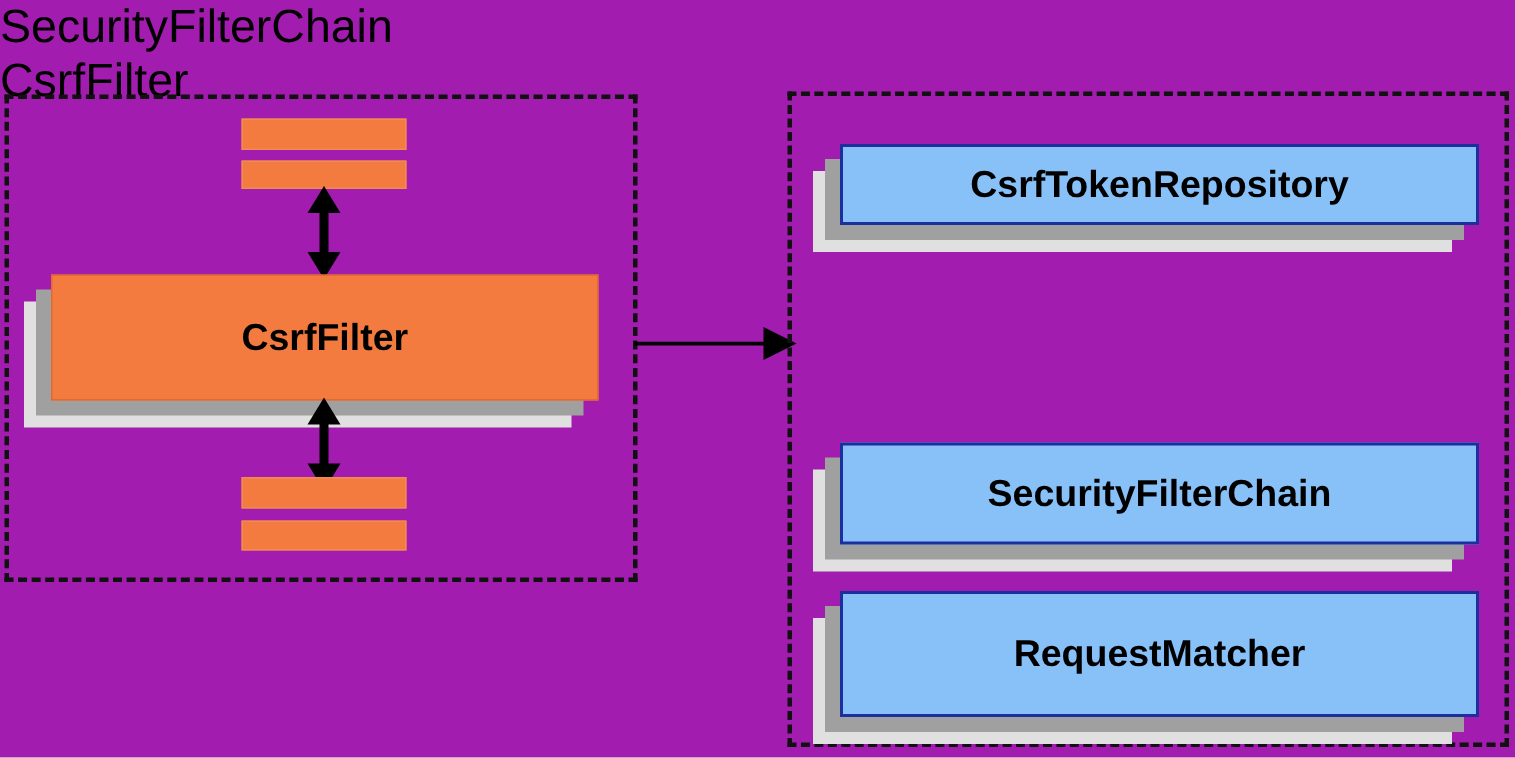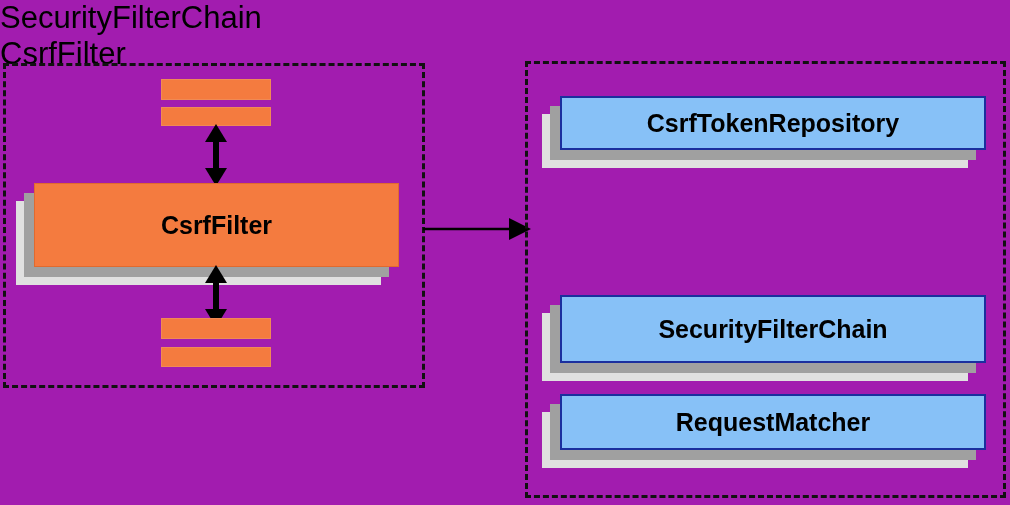--- a/index.html
+++ b/index.html
@@ -152,21 +152,21 @@
 
 
   <div class="node node-blue" style="left:560px; top:295px; width:426px; height:68px;">
     <div class="shadow-light"></div>
     <div class="shadow-dark"></div>
     <div class="face">
       <span class="label">SecurityFilterChain</span>
     </div>
   </div>
 
-  <div class="node node-blue" style="left:560px; top:394px; width:426px; height:56px;border-radius:20px;">
+  <div class="node node-blue" style="left:560px; top:394px; width:426px; height:84px;border-radius:20px;">
     <div class="shadow-light"></div>
     <div class="shadow-dark"></div>
     <div class="face">
       <span class="label">RequestMatcher</span>
     </div>
   </div>
 
 </div>
 
 </body></html>

